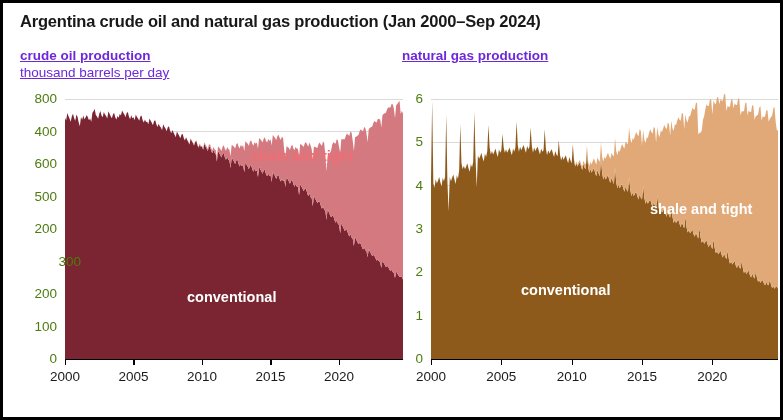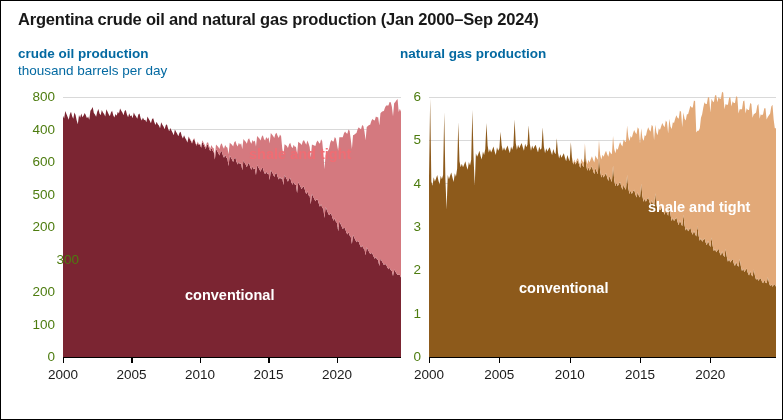--- a/index.html
+++ b/index.html
@@ -6,21 +6,21 @@
   html, body {
     margin: 0;
     padding: 0;
     background: #ffffff;
   }
   #page {
     position: relative;
     width: 783px;
     height: 420px;
     box-sizing: border-box;
-    border: 1px solid #000000;
+    border: 3px solid #000000;
     background: #ffffff;
     font-family: "Liberation Sans", sans-serif;
     overflow: hidden;
   }
   #inner {
     position: absolute;
     left: 0; top: 0;
     width: 777px;
     height: 414px;
   }
@@ -37,22 +37,23 @@
   .logo {
     position: absolute;
     right: 8px;
     top: 6px;
     width: 86px;
     height: 52px;
   }
   .panel-head {
     position: absolute;
     font-size: 13.5px;
-    color: #0369a1;
+    color: #6d28d9;
     white-space: nowrap;
+    text-decoration: underline;
   }
   .panel-head .ph-title {
     font-weight: bold;
     display: block;
     line-height: 17px;
   }
   .panel-head .ph-sub {
     font-weight: normal;
     display: block;
     line-height: 17px;

